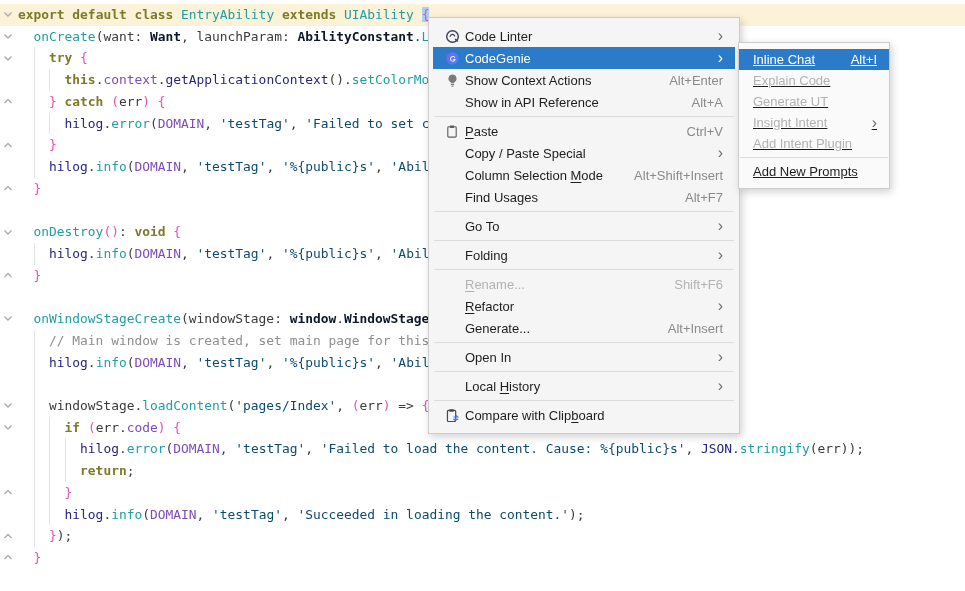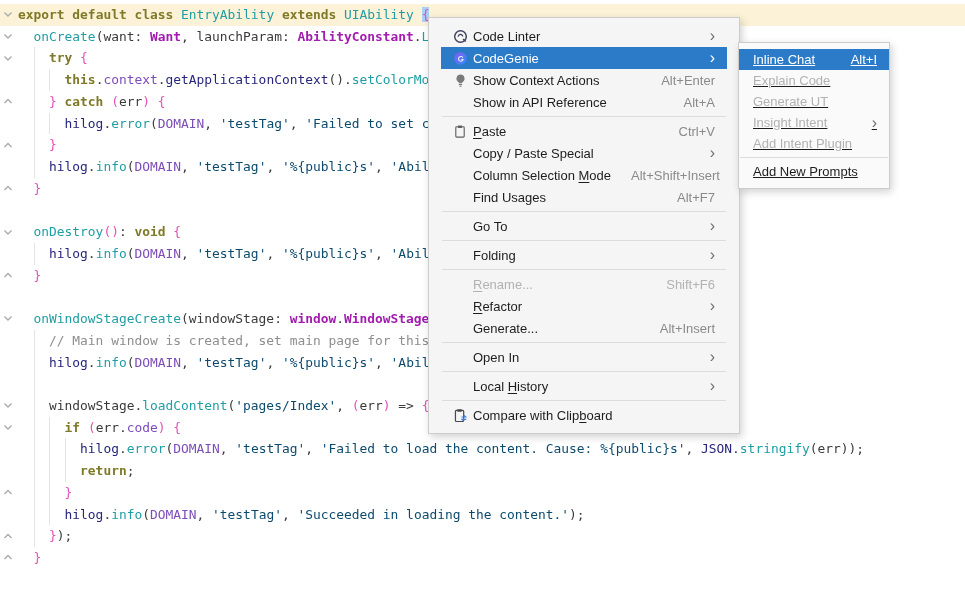--- a/index.html
+++ b/index.html
@@ -7,32 +7,32 @@
           font-family:"DejaVu Sans Mono",monospace;}
   
   .editor{position:absolute;left:0;top:0;width:965px;height:591px;padding-top:4px;box-sizing:border-box;}
   .code-line{position:relative;height:21.72px;line-height:21.72px;font-size:12.9px;white-space:pre;}
   .code-line.cur{background:#FBF2D8;}
   .code-text{position:absolute;left:18px;top:0;}
   .fold{position:absolute;left:1px;top:0;width:14px;height:21.72px;display:flex;align-items:center;justify-content:center;cursor:pointer;}
   .iguide{position:absolute;top:0;width:1px;height:21.72px;background:#E4E4E4;}
   .kw{color:#7F7A28;font-weight:bold;}
   .fn{color:#1F9EA3;}
-  .ty{color:#a21caf;font-weight:bold;}
+  .ty{color:#0f172a;font-weight:bold;}
   .na{color:#26267E;}
   .st{color:#0c4a6e;}
   .pu{color:#7C4DB8;}
   .cm{color:#8E8E8E;}
   .pl{color:#3A3A3A;}
   .pk{color:#E44FB7;}
   .selbr{background:#A9D1F5;color:#E44FB7;}
   
   .menu{position:absolute;box-sizing:border-box;background:#F5F5F5;border:1px solid #CCCCCC;
         box-shadow:2px 3px 8px rgba(0,0,0,0.18);font-family:"Liberation Sans",sans-serif;
-        font-size:13px;color:#1D1D1D;padding:7px 12px;}
+        font-size:13px;color:#1D1D1D;padding:7px 4px;}
   .sub-menu{background:#FAFAFA;padding:6px 0;}
   .menu-item{height:22px;display:flex;align-items:center;padding:0 12px 0 6px;cursor:default;}
   .sub-menu .menu-item{height:21px;padding:0 12px 0 14px;text-decoration:underline;}
   .mi-icon{width:26px;min-width:26px;display:flex;align-items:center;justify-content:center;}
   .mi-label{white-space:nowrap;}
   .mi-fill{flex:1;}
   .mi-shortcut{color:#8A8A8A;margin-left:20px;white-space:nowrap;}
   .mi-arrow{color:#6F6F6F;margin-left:14px;font-size:16px;line-height:10px;}
   .menu-item.selected{background:#2B7BC9;color:#FFFFFF;align-items:center;}
   .menu-item.selected .mi-shortcut,.menu-item.selected .mi-arrow{color:#FFFFFF;}

